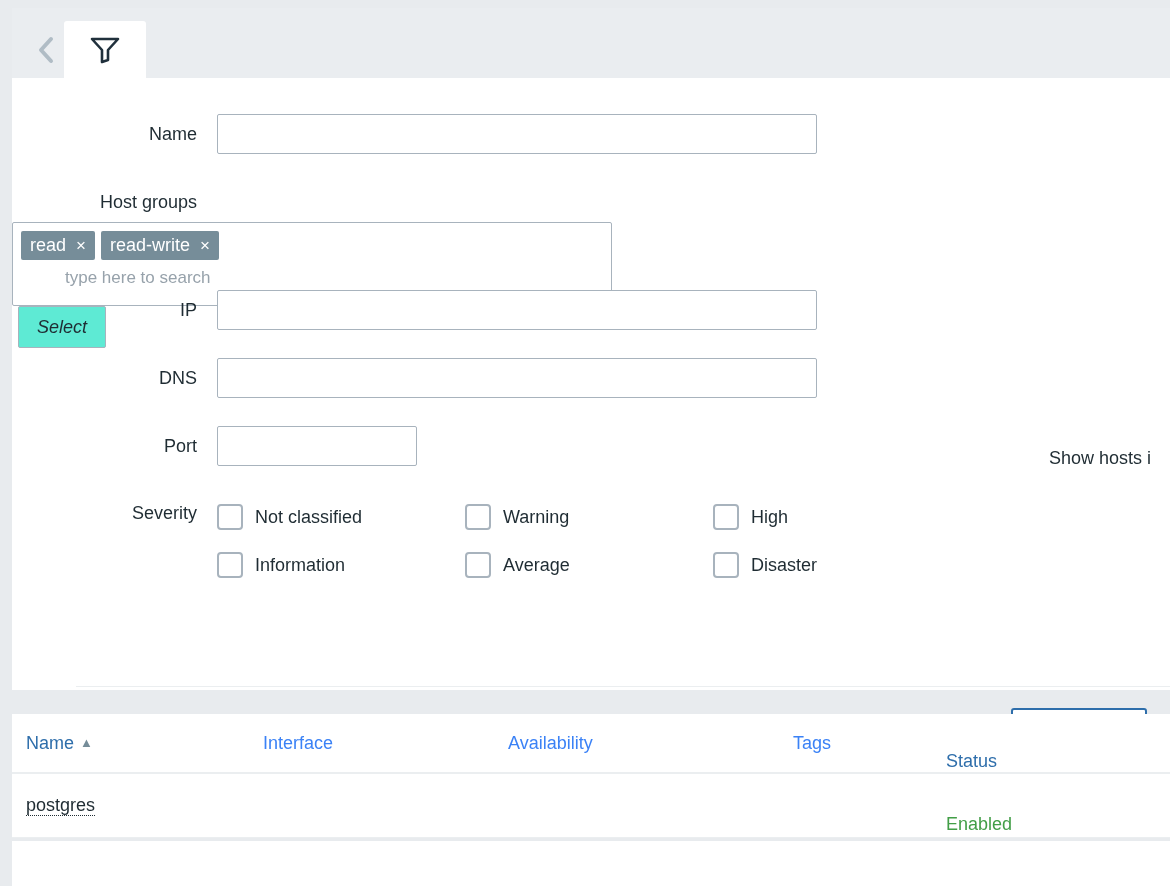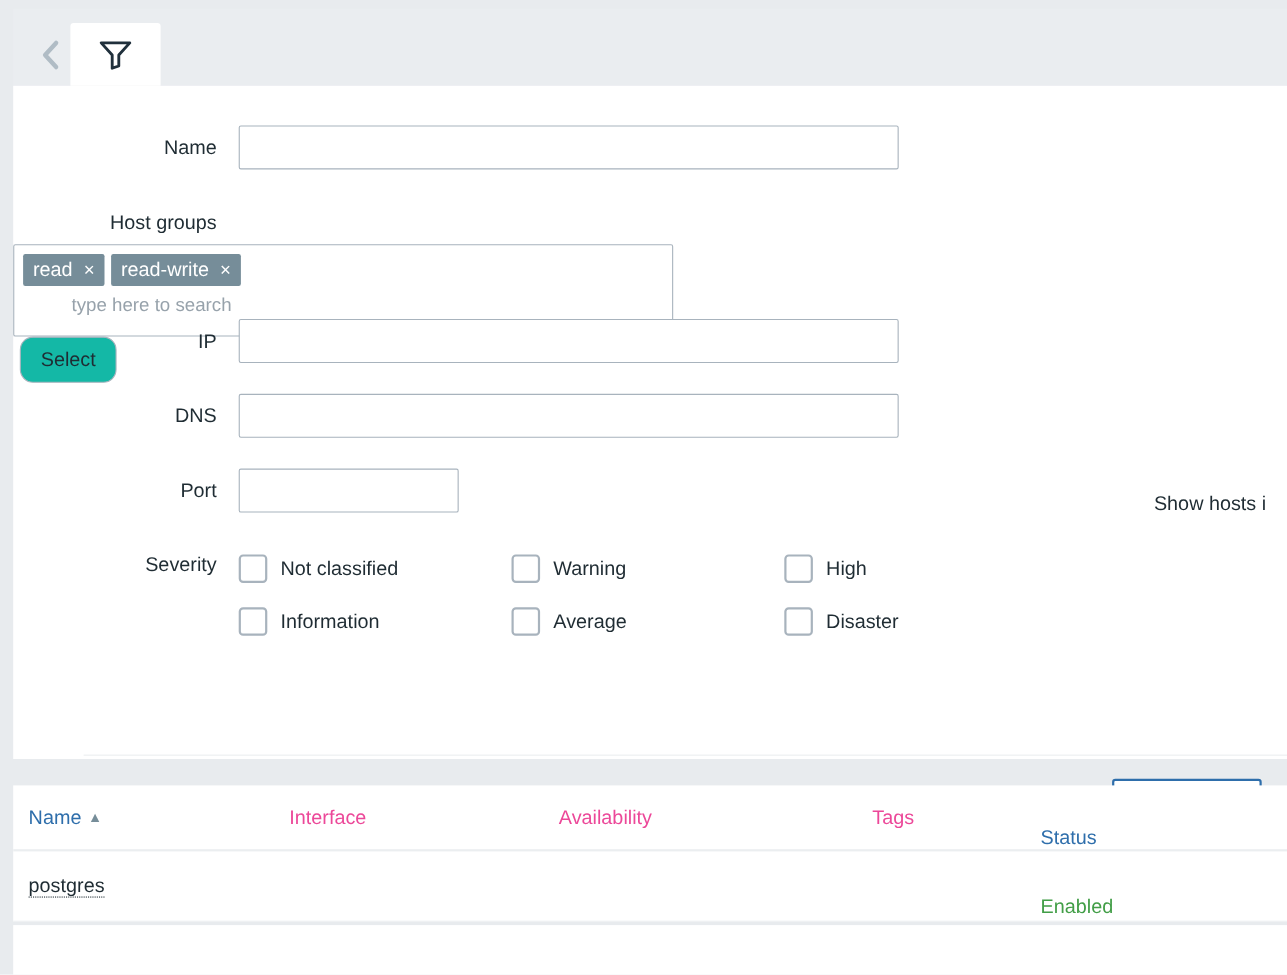--- a/index.html
+++ b/index.html
@@ -133,28 +133,29 @@
     color: #1f2c33;
     background: transparent;
     padding: 0;
     margin-left: 44px;
   }
   .ms-search::placeholder { color: #97a2ab; }
 
   .btn-select {
     box-sizing: border-box;
     border: 1px solid #a8b3bd;
-    background: #14b8a6;
-    border-radius: 12px;
+    background: #5eead4;
+    border-radius: 2px;
     height: 42px;
     padding: 0 18px;
     font-family: "Liberation Sans", sans-serif;
     font-size: 18px;
     color: #1f2c33;
     cursor: pointer;
+    font-style: italic;
   }
 
   
   .sev-grid {
     display: grid;
     grid-template-columns: 248px 248px 248px;
     grid-auto-rows: 48px;
   }
   .sev-item {
     display: flex;
@@ -218,21 +219,21 @@
   .thead {
     display: flex;
     align-items: center;
     height: 60px;
     border-bottom: 2px solid #ebeef0;
     padding-left: 14px;
     box-sizing: border-box;
   }
   .th {
     font-size: 18px;
-    color: #ec4899;
+    color: #3b82f6;
     box-sizing: border-box;
   }
   .th.link { color: #2e6eab; cursor: pointer; }
   .th .sortarrow {
     display: inline-block;
     margin-left: 6px;
     color: #768d99;
     font-size: 13px;
     vertical-align: 2px;
   }

